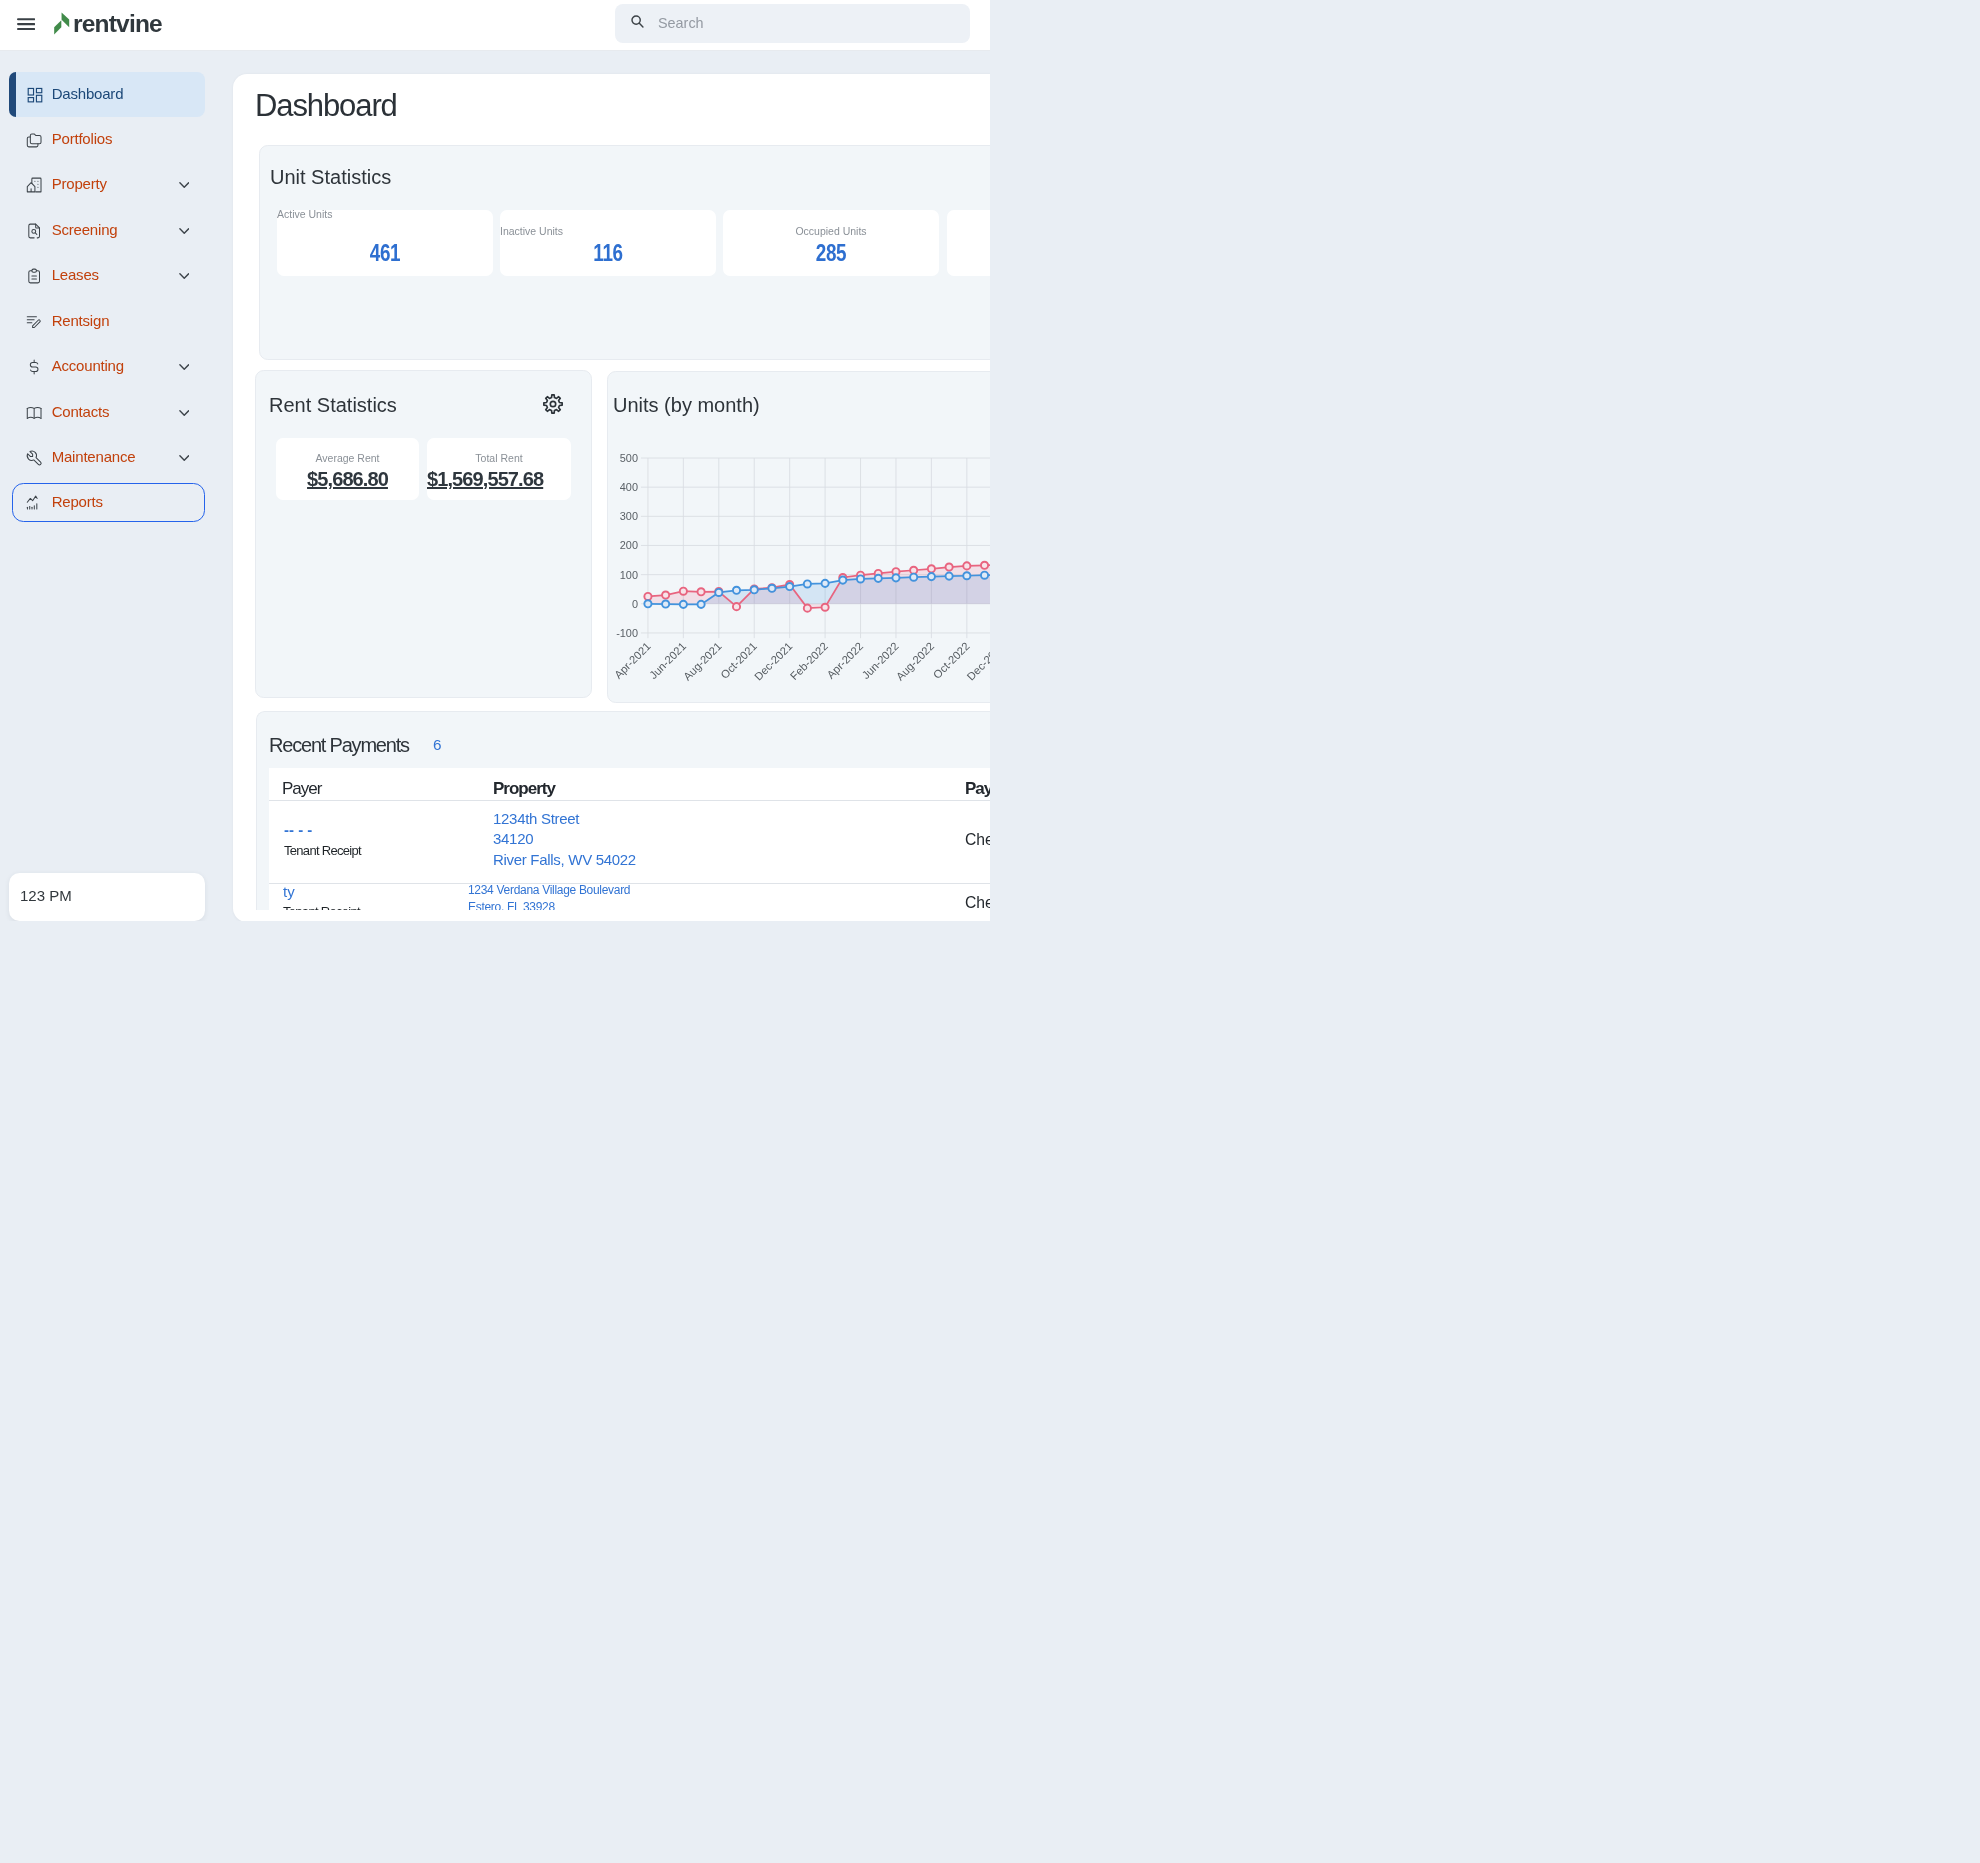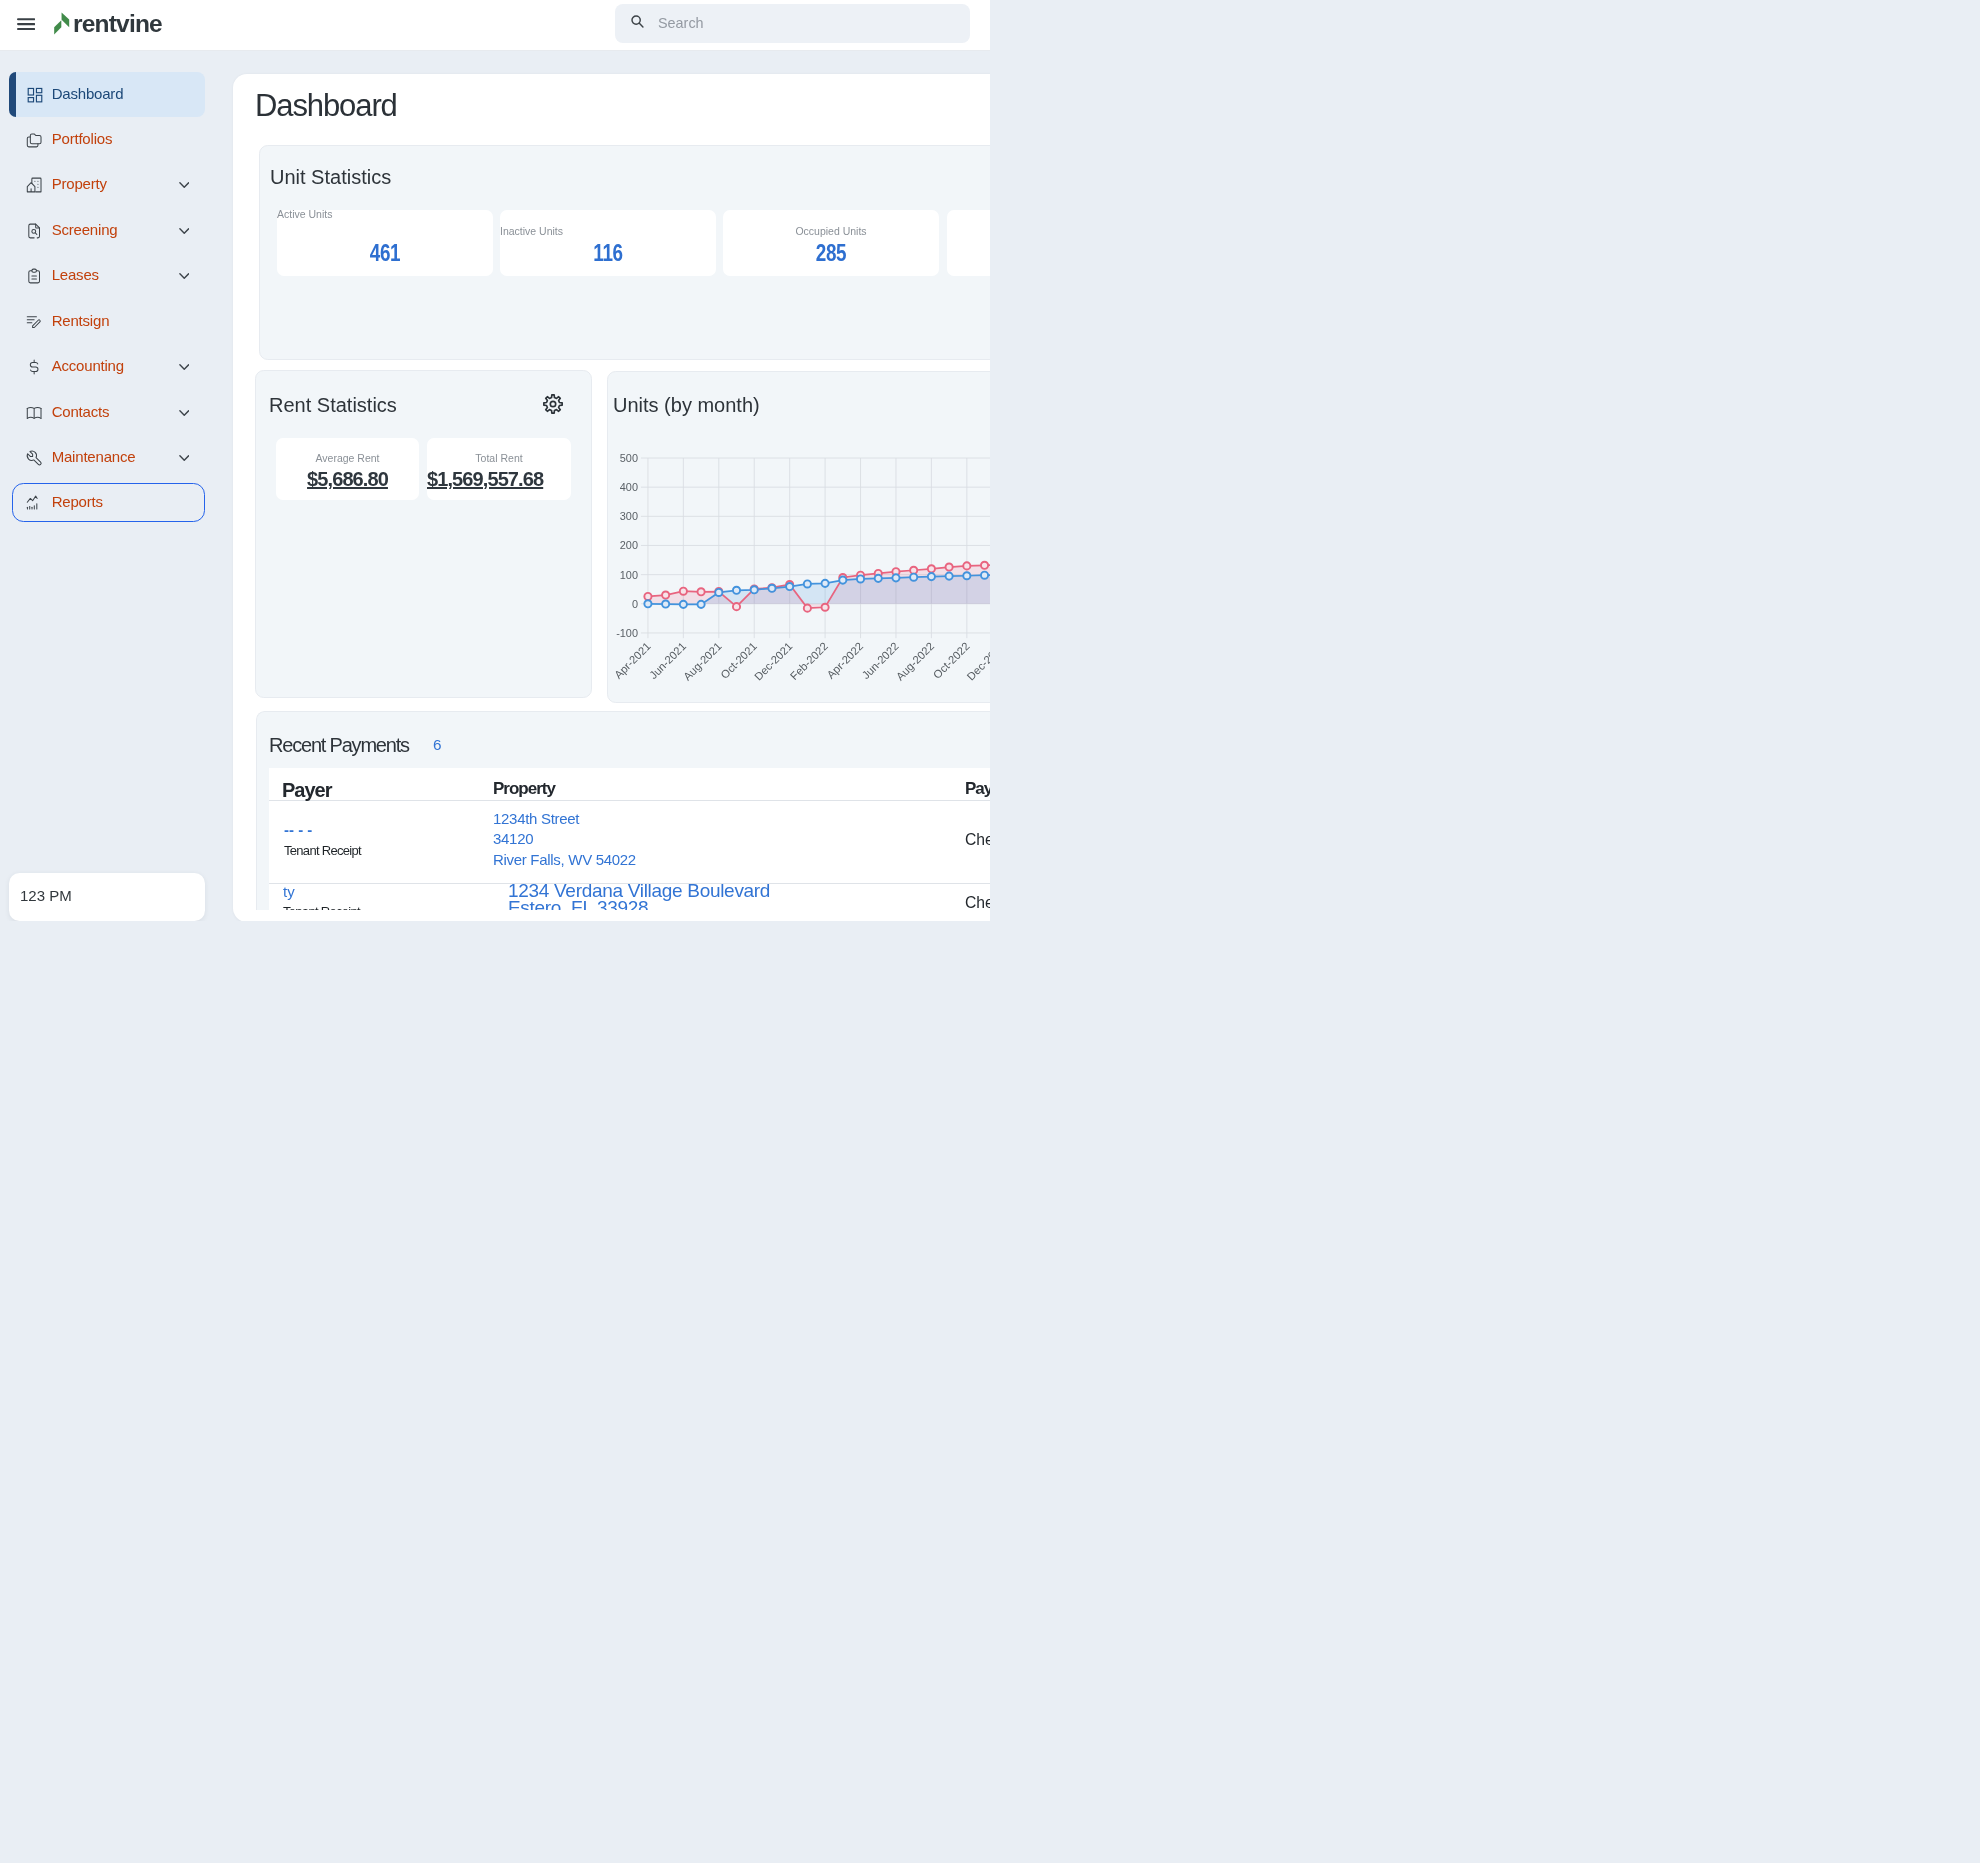--- a/index.html
+++ b/index.html
@@ -272,29 +272,29 @@
   <circle cx="1127.1" cy="658.8" r="4.1" fill="#dfeaf7" stroke="#4393dd" stroke-width="2.2"></circle>
   <circle cx="1147.4" cy="658.1" r="4.1" fill="#dfeaf7" stroke="#4393dd" stroke-width="2.2"></circle>
 </svg>
 
 <div class="card" style="left:256px;top:711px;width:774px;height:199px;border-radius:8.7px 8.7px 0 0;border-bottom:none"></div>
 <div class="ctitle" style="left:269px;top:735px;letter-spacing:-1.2px">Recent Payments</div>
 <div class="abs link" style="left:433px;top:737px;font-size:15.3px;line-height:1">6</div>
 <div class="abs" style="left:269px;top:768px;width:761px;height:142px;background:#fff"></div>
 <div class="abs" style="left:269px;top:800px;width:761px;height:0.9px;background:#dfe3e8"></div>
 <div class="abs" style="left:269px;top:883px;width:761px;height:0.9px;background:#dfe3e8"></div>
-<div class="abs" style="left:282px;top:780px;font-size:20px;font-weight:700;letter-spacing:-1px;color:#23282e;line-height:1">Payer</div>
+<div class="abs" style="left:282px;top:780px;font-size:17px;font-weight:400;letter-spacing:-1px;color:#23282e;line-height:1">Payer</div>
 <div class="abs" style="left:493px;top:780px;font-size:17px;font-weight:600;letter-spacing:-1px;color:#23282e;line-height:1">Property</div>
 <div class="abs" style="left:965px;top:780px;font-size:17px;font-weight:600;letter-spacing:-1px;color:#23282e;line-height:1;white-space:nowrap">Payment Type</div>
 
 <div class="abs link" style="left:284px;top:822px;font-size:15px;font-weight:bold;line-height:1">-- - -</div>
 <div class="abs" style="left:284px;top:844px;font-size:13px;letter-spacing:-0.7px;color:#1f2428;line-height:1">Tenant Receipt</div>
 <div class="abs link" style="left:493px;top:809px;font-size:15px;letter-spacing:-0.3px;line-height:20.4px">1234th Street<br>34120<br>River Falls, WV 54022</div>
 <div class="abs" style="left:965px;top:832px;font-size:15.7px;color:#22272c;line-height:1">Check</div>
 
 <div class="abs link" style="left:283px;top:884px;font-size:15px;line-height:1">ty</div>
 <div class="abs" style="left:283px;top:905px;font-size:13px;letter-spacing:-0.7px;color:#1f2428;line-height:1">Tenant Receipt</div>
-<div class="abs link" style="left:508px;top:882px;font-size:19px;letter-spacing:-0.3px;line-height:17px">1234 Verdana Village Boulevard<br>Estero, FL 33928</div>
+<div class="abs link" style="left:468px;top:882px;font-size:12px;letter-spacing:-0.3px;line-height:17px">1234 Verdana Village Boulevard<br>Estero, FL 33928</div>
 <div class="abs" style="left:965px;top:895px;font-size:15.7px;color:#22272c;line-height:1">Check</div>
 
 <div class="abs" style="left:256px;top:910px;width:774px;height:11.8px;background:#fff;z-index:6"></div>
 <div id="botmask"></div>
 
 
 </body></html>

